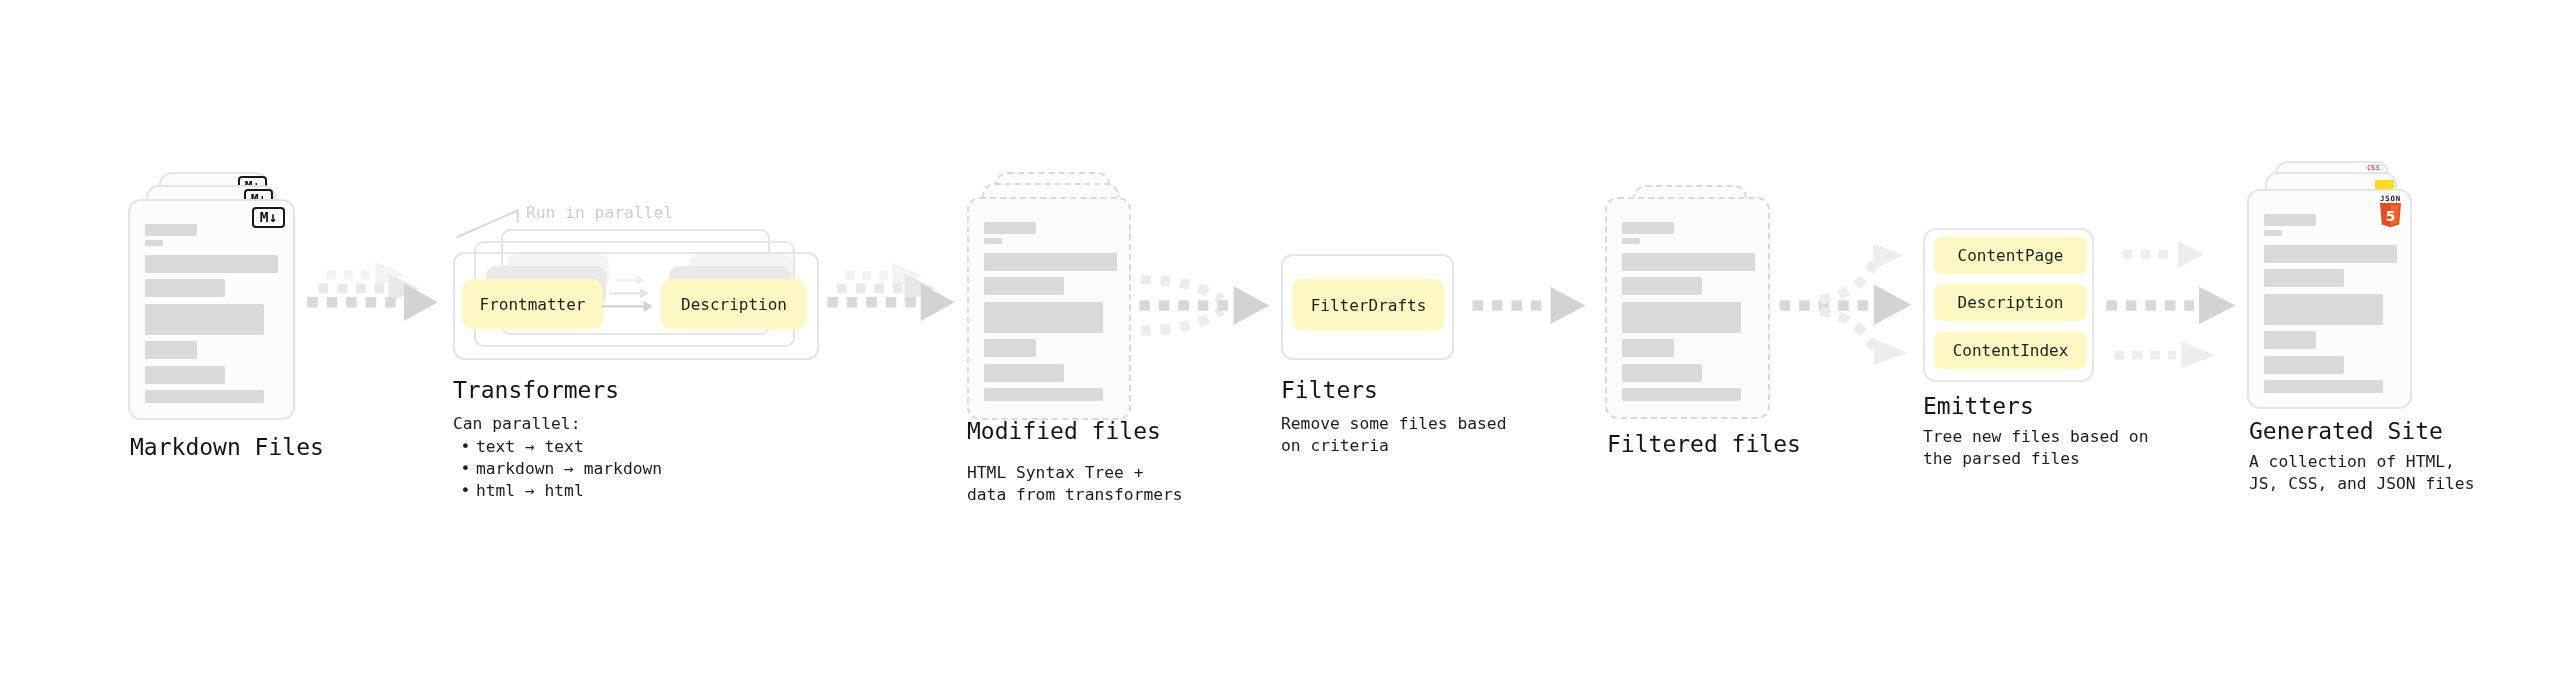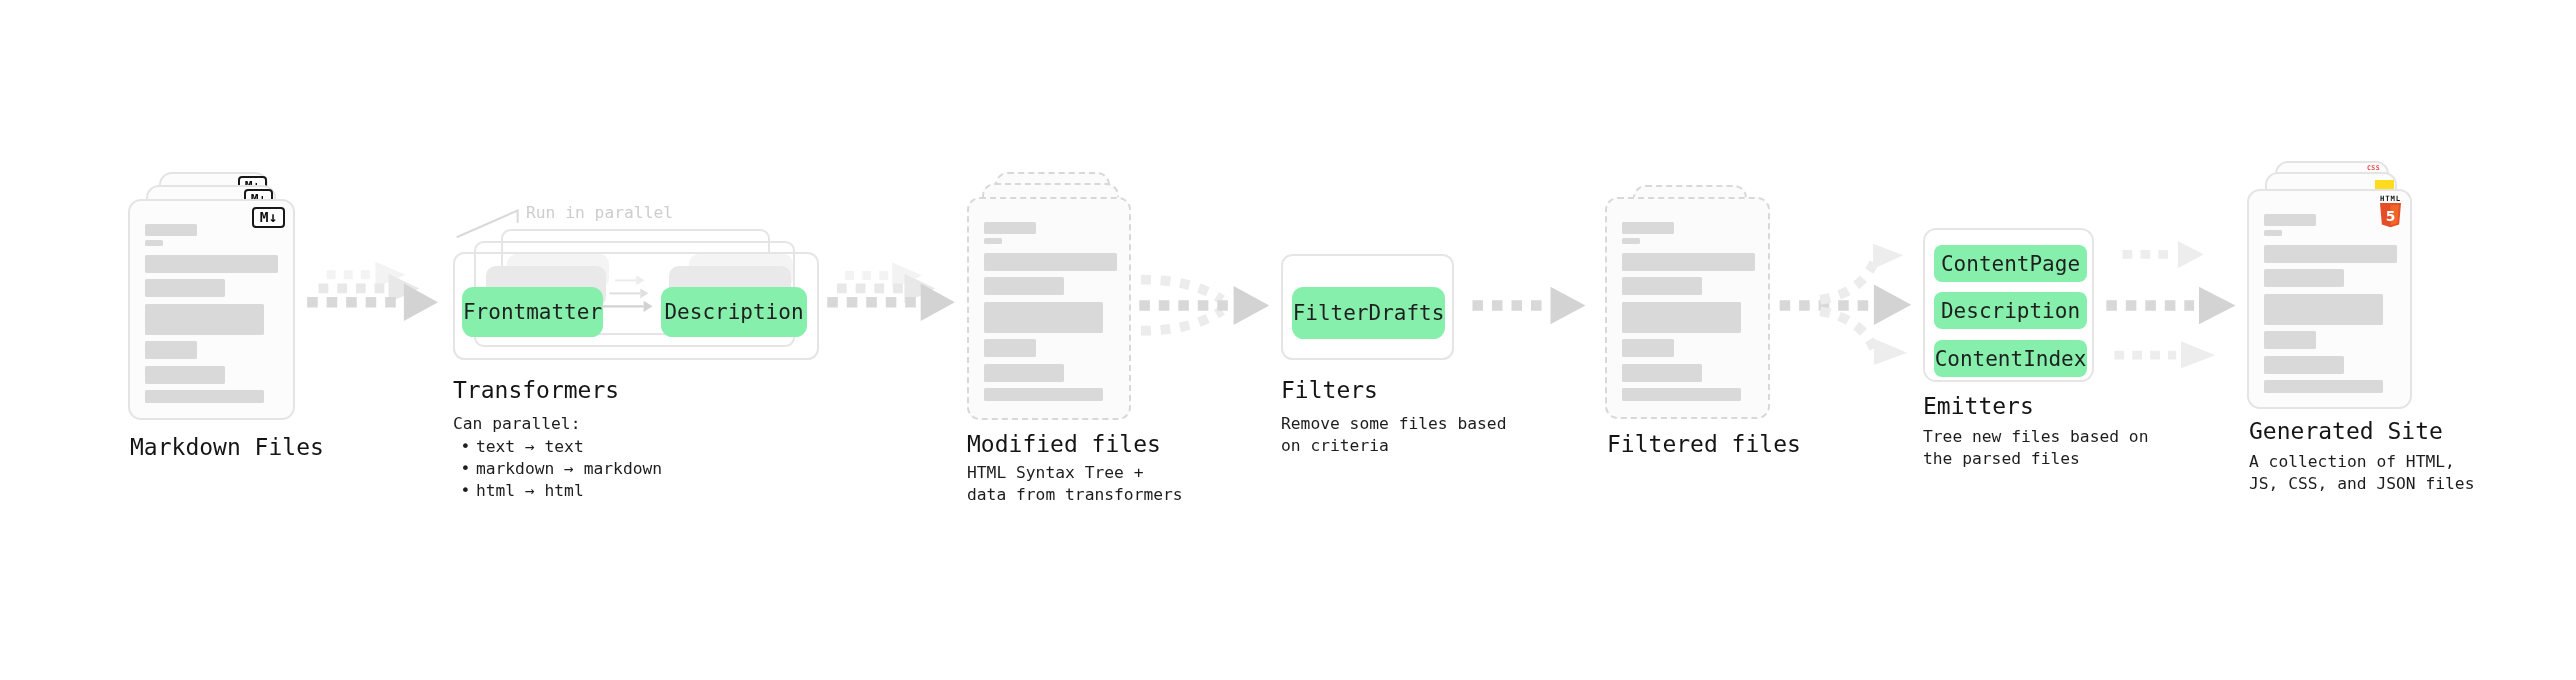--- a/index.html
+++ b/index.html
@@ -37,24 +37,24 @@
   .outline{
     position:absolute;
     border:2px solid #e5e5e5;
     border-radius:9.8px;
     background:transparent;
     box-sizing:border-box;
   }
   
   .btn{
     position:absolute;
-    background:#86efac;border-radius:11.4px;
+    background:#fef9c3;border-radius:11.4px;
     display:flex;align-items:center;justify-content:center;
-    font-size:21px;color:#1f1f1f;
-    box-sizing:border-box;white-space:nowrap;margin-top:8px;
+    font-size:16px;color:#1f1f1f;
+    box-sizing:border-box;white-space:nowrap;
   }
   .ghost{position:absolute;border-radius:9.8px;}
   .g1{background:#f4f4f4;}
   .g2{background:#e9e9e9;}
   
   .label{position:absolute;font-size:23px;color:#151515;white-space:nowrap;}
   .desc{position:absolute;font-size:16.3px;color:#1d1d1d;white-space:nowrap;}
   .note{position:absolute;font-size:16.3px;color:#cdcdcd;white-space:nowrap;}
   .dot{display:inline-block;width:14.6px;text-align:center;margin-right:3.3px;}
   
@@ -141,21 +141,21 @@
           <div class="bar" style="width: 52px; height: 12.2px; margin-top: 0px;"></div>
           <div class="bar" style="width: 18px; height: 5.7px; margin-top: 4.1px;"></div>
           <div class="bar" style="width: 133px; height: 18px; margin-top: 9px;"></div>
           <div class="bar" style="width: 80px; height: 18px; margin-top: 6.5px;"></div>
           <div class="bar" style="width: 119px; height: 31px; margin-top: 6.5px;"></div>
           <div class="bar" style="width: 52px; height: 18px; margin-top: 6.5px;"></div>
           <div class="bar" style="width: 80px; height: 18px; margin-top: 6.5px;"></div>
           <div class="bar" style="width: 119px; height: 12.2px; margin-top: 6.5px;"></div>
         </div>
     </div>
-    <div class="label" style="left:967px;top:431px;">Modified files</div>
+    <div class="label" style="left:967px;top:418px;">Modified files</div>
     <div class="desc" style="left:967px;top:463px;">HTML Syntax Tree +</div>
     <div class="desc" style="left:967px;top:485px;">data from transformers</div>
   </div>
 
   <div>
     <div class="outline" style="left:1281px;top:254px;width:173px;height:106px;border-radius:11.4px;"></div>
     <div class="btn" style="left:1292px;top:279px;width:153px;height:52px;">FilterDrafts</div>
     <div class="label" style="left:1281px;top:377px;">Filters</div>
     <div class="desc" style="left:1281px;top:414px;">Remove some files based</div>
     <div class="desc" style="left:1281px;top:436px;">on criteria</div>
@@ -193,21 +193,21 @@
       <div class="css-badge" style="left:90px;top:2.4px;">
         <span class="txt">CSS</span>
         <div class="bar-blue"></div>
       </div>
     </div>
     <div class="card" style="left:2265px;top:172px;width:132px;height:52px;">
       <div class="js-badge" style="left:108px;top:5.7px;"></div>
     </div>
     <div class="card" style="left:2247px;top:189px;width:165px;height:220px;">
       <div class="html5" style="right:9px;top:4.1px;">
-        <span class="txt">HTML</span>
+        <span class="txt">JSON</span>
         <svg width="21" height="24.4" viewBox="0 0 26 30">
           <path d="M0 0 H26 L23.7 26.5 L13 30 L2.3 26.5 Z" fill="#e44d26"></path>
           <path d="M13 2.5 H23.4 L21.6 25 L13 27.7 Z" fill="#f16529"></path>
           <text x="13" y="22" text-anchor="middle" font-size="17" font-weight="bold" fill="#ffffff" font-family="DejaVu Sans, sans-serif">5</text>
         </svg>
       </div>
       <div class="bars">
           <div class="bar" style="width: 52px; height: 12.2px; margin-top: 0px;"></div>
           <div class="bar" style="width: 18px; height: 5.7px; margin-top: 4.1px;"></div>
           <div class="bar" style="width: 133px; height: 18px; margin-top: 9px;"></div>

